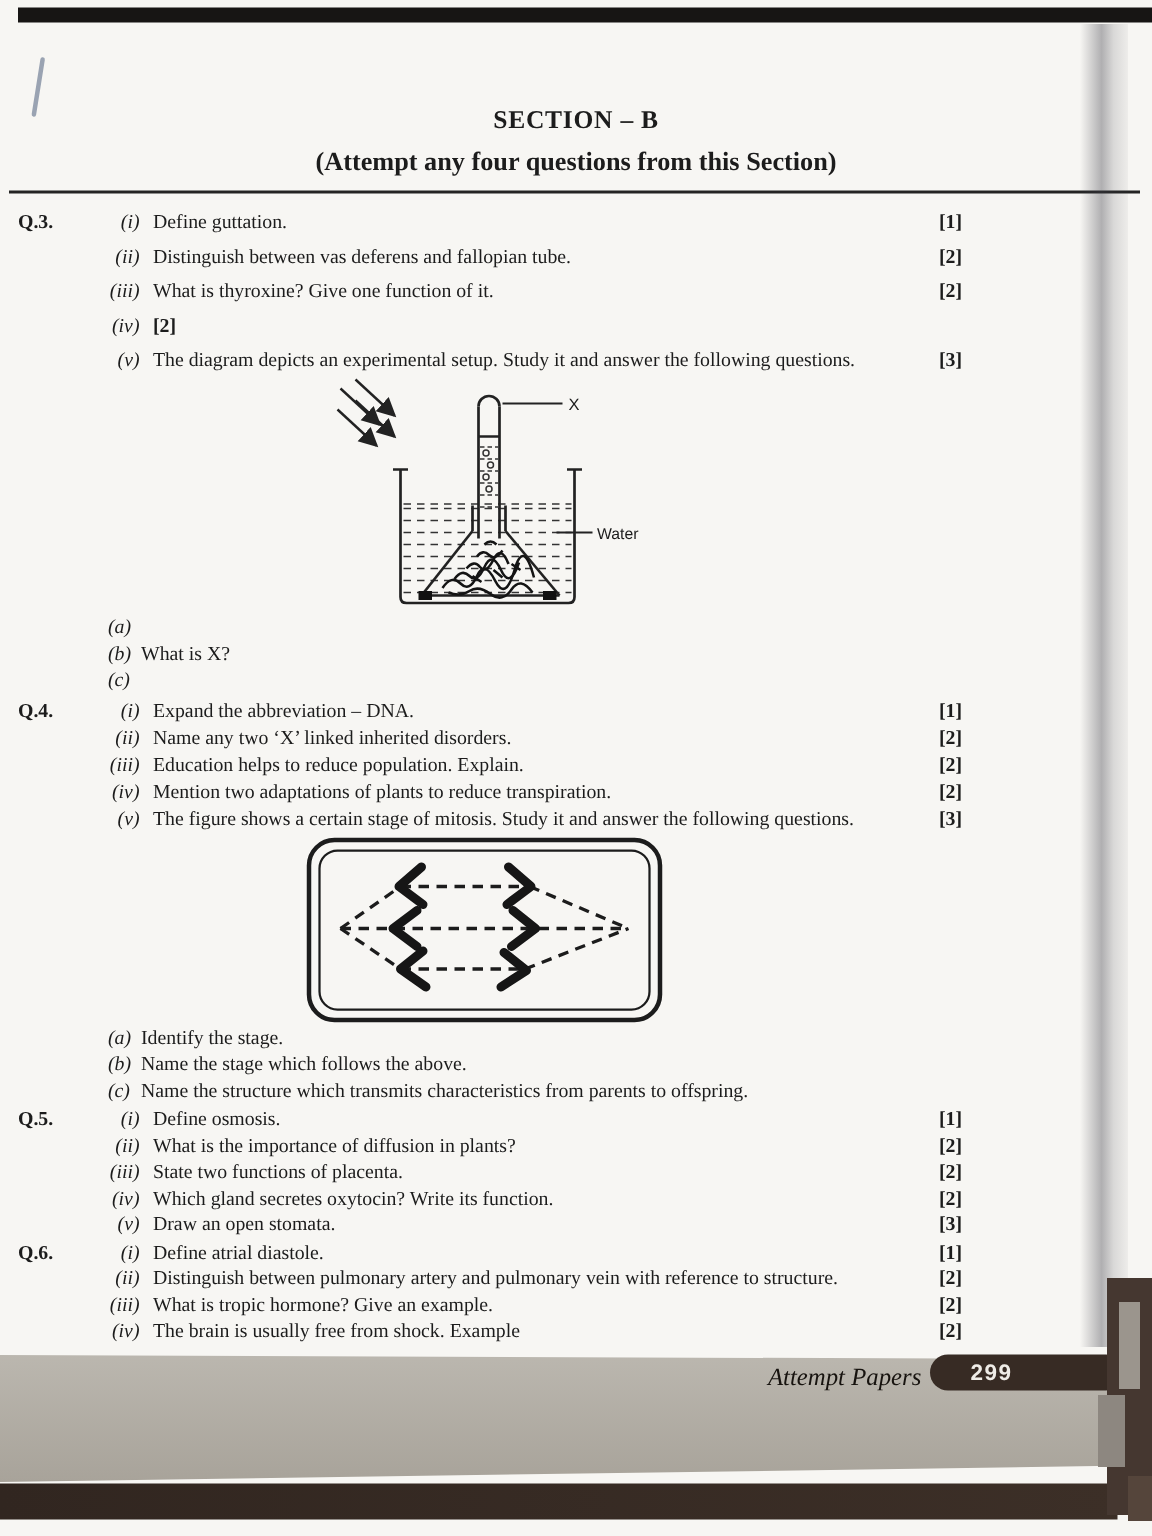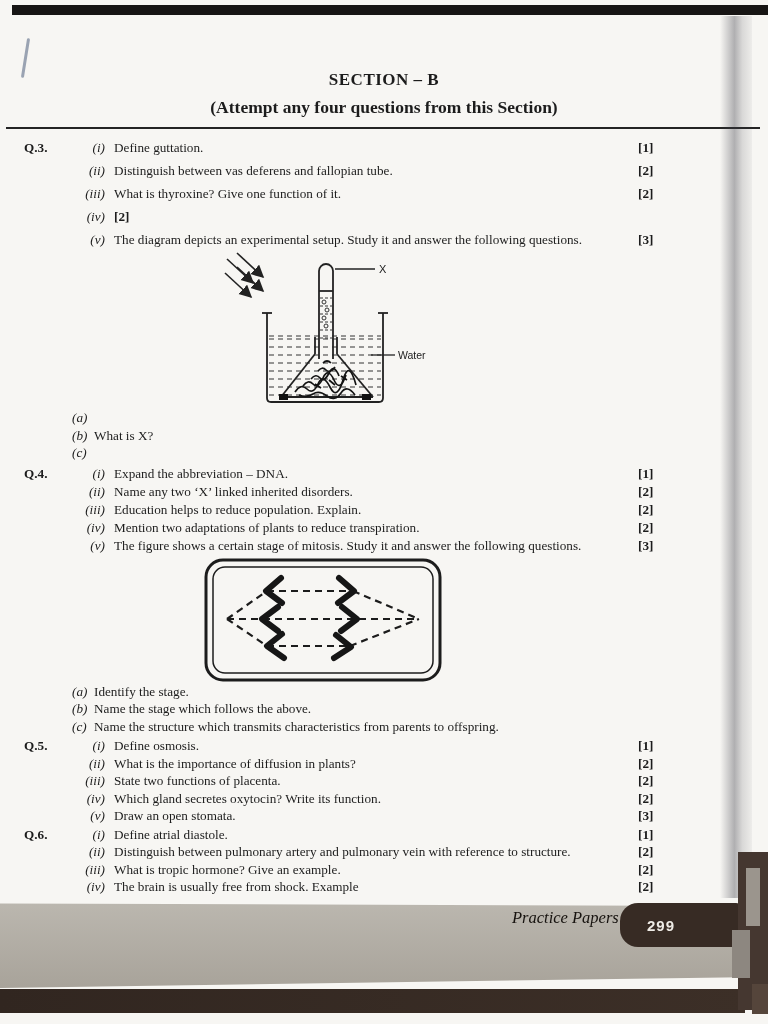--- a/index.html
+++ b/index.html
@@ -14,41 +14,41 @@
   .corner-a{position:absolute;left:738px;top:852px;width:30px;height:158px;background:#453730;}
   .corner-b{position:absolute;left:746px;top:868px;width:14px;height:58px;background:#9b958d;}
   .corner-c{position:absolute;left:732px;top:930px;width:18px;height:48px;background:#8d8780;}
   .corner-d{position:absolute;left:752px;top:984px;width:16px;height:30px;background:#55453b;}
   
   .hdr{margin:0;padding-top:70px;text-align:center;font-weight:bold;font-size:17px;letter-spacing:.5px;}
   .sub{margin:7px 0 0 0;text-align:center;font-weight:bold;font-size:17.5px;}
   .rule{border:0;border-top:2.2px solid #242424;margin:9px 8px 0 6px;}
   
   .qblock{margin:7px 0 0 0;}
-  .qrow{display:grid;grid-template-columns:40px 50px 1fr 38px;margin-left:24px;width:652px;
+  .qrow{display:grid;grid-template-columns:40px 50px 1fr 38px;margin-left:12px;width:652px;
         font-size:13.2px;}
   .s3 .qrow{line-height:23px;}
   .s4 .qrow{line-height:18px;}
   .s5 .qrow,.s6 .qrow{line-height:17.5px;}
   .qnum{font-weight:bold;}
   .rn{font-style:italic;text-align:right;padding-right:9px;}
   .marks{font-weight:bold;text-align:left;}
   .subrow{display:flex;margin-left:72px;line-height:17.5px;font-size:13.2px;width:600px;}
   .sl{font-style:italic;width:22px;flex:0 0 22px;}
   
   .fig1{margin:0 0 0 223px;height:158px;}
   .fig2{margin:2px 0 0 203px;height:126px;}
   svg{display:block;}
   
   .footband{position:absolute;left:0;top:898px;width:742px;height:90px;
         background:linear-gradient(to bottom,#bcb8b0,#a8a39a);
         clip-path:polygon(0 6%, 100% 9%, 100% 88%, 0 100%);}
   .footlabel{position:absolute;left:512px;top:908px;font-style:italic;font-size:16.5px;color:#17130f;
         font-family:"Liberation Serif",serif;}
-  .pagepill{position:absolute;left:620px;top:903px;width:120px;height:44px;background:#372b24;
+  .pagepill{position:absolute;left:620px;top:903px;width:120px;height:24px;background:#372b24;
         border-radius:18px 4px 4px 18px;display:flex;align-items:center;}
   .pagepill span{color:#efece7;font-weight:bold;font-size:15px;
         font-family:"Liberation Sans",sans-serif;margin-left:27px;letter-spacing:1px;}
   .darkband{position:absolute;left:0;top:989px;width:745px;height:24px;
         background:linear-gradient(to right,#312620,#3c2f27);}
 </style>
 </head>
 <body>
 
 <div class="page">
@@ -310,21 +310,21 @@
     </div>
     <div class="qrow">
       <span class="qnum"></span>
       <span class="rn">(iv)</span>
       <span>The brain is usually free from shock. Example</span>
       <span class="marks">[2]</span>
     </div>
   </div>
 
   <div class="footband"></div>
-  <div class="footlabel">Practice Papers</div>
+  <div class="footlabel">Attempt Papers</div>
   <div class="pagepill">
     <span>299</span>
   </div>
   <div class="darkband"></div>
 
   <div class="rightshadow"></div>
   <div class="corner-a"></div>
   <div class="corner-b"></div>
   <div class="corner-c"></div>
   <div class="corner-d"></div>

